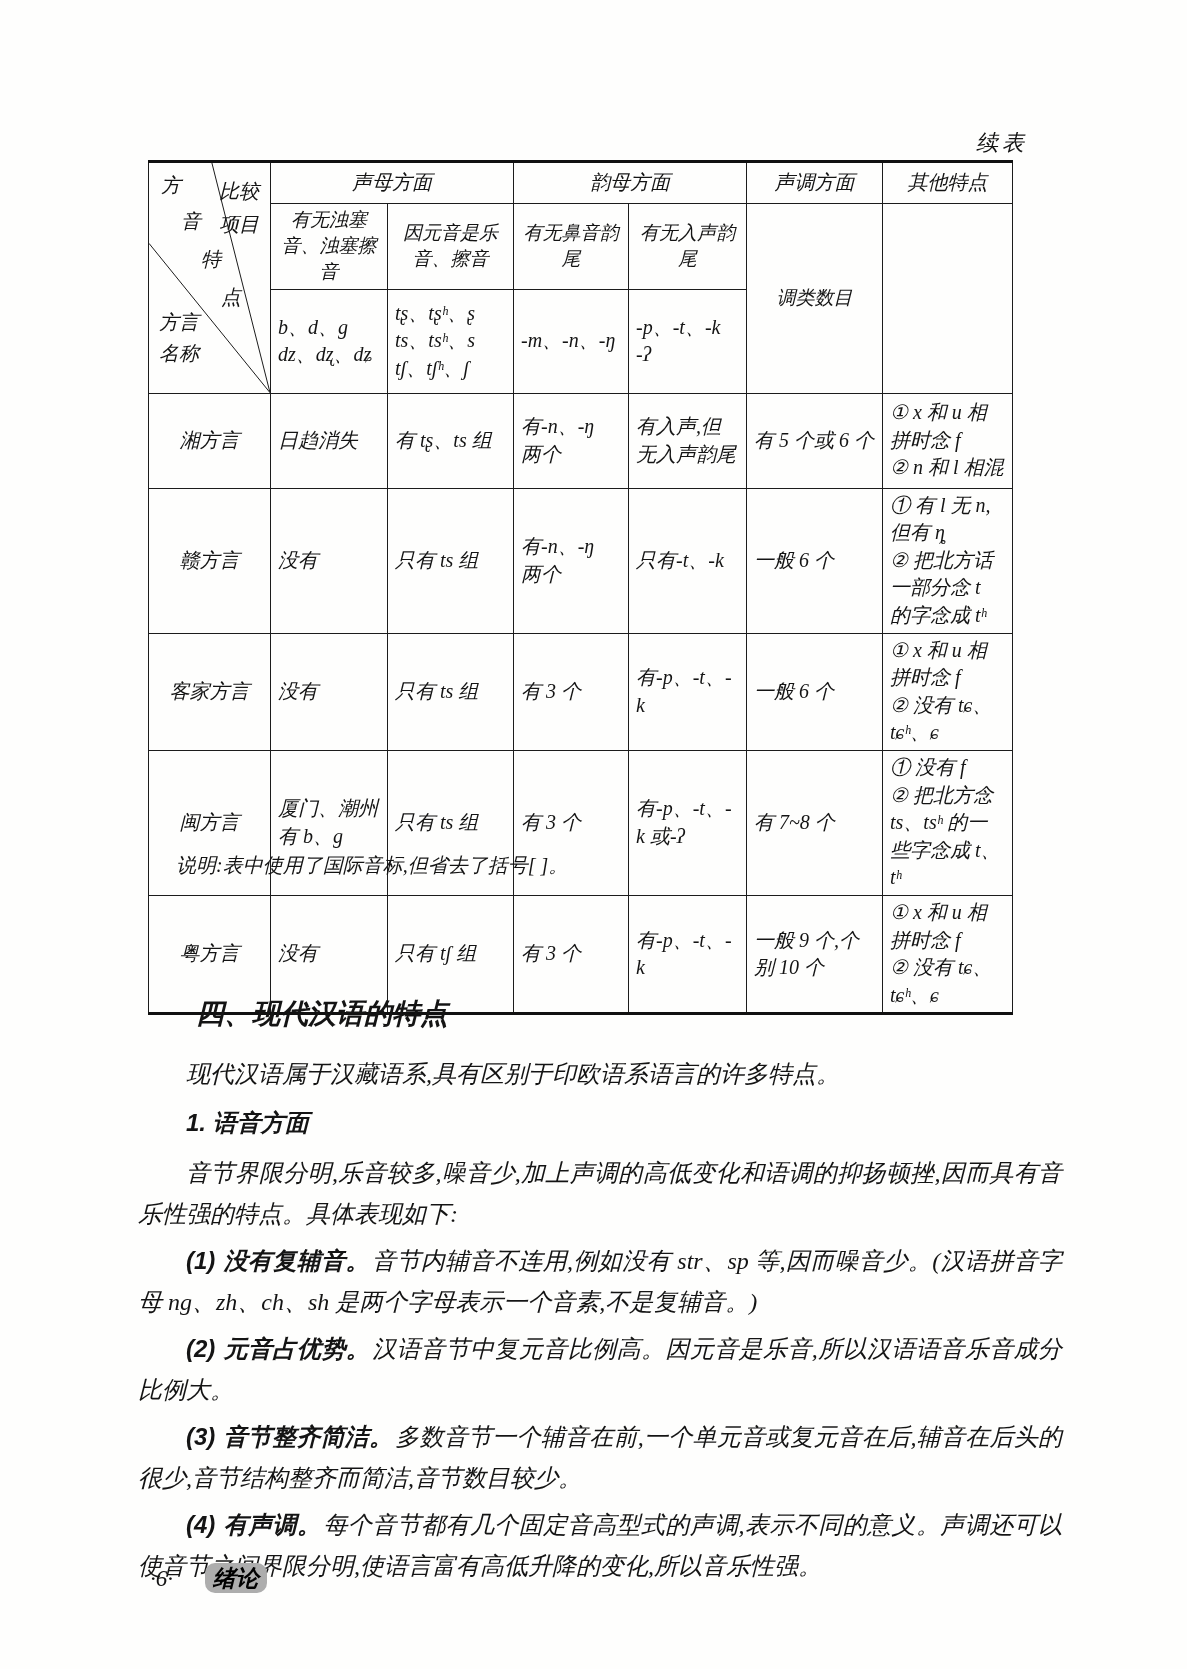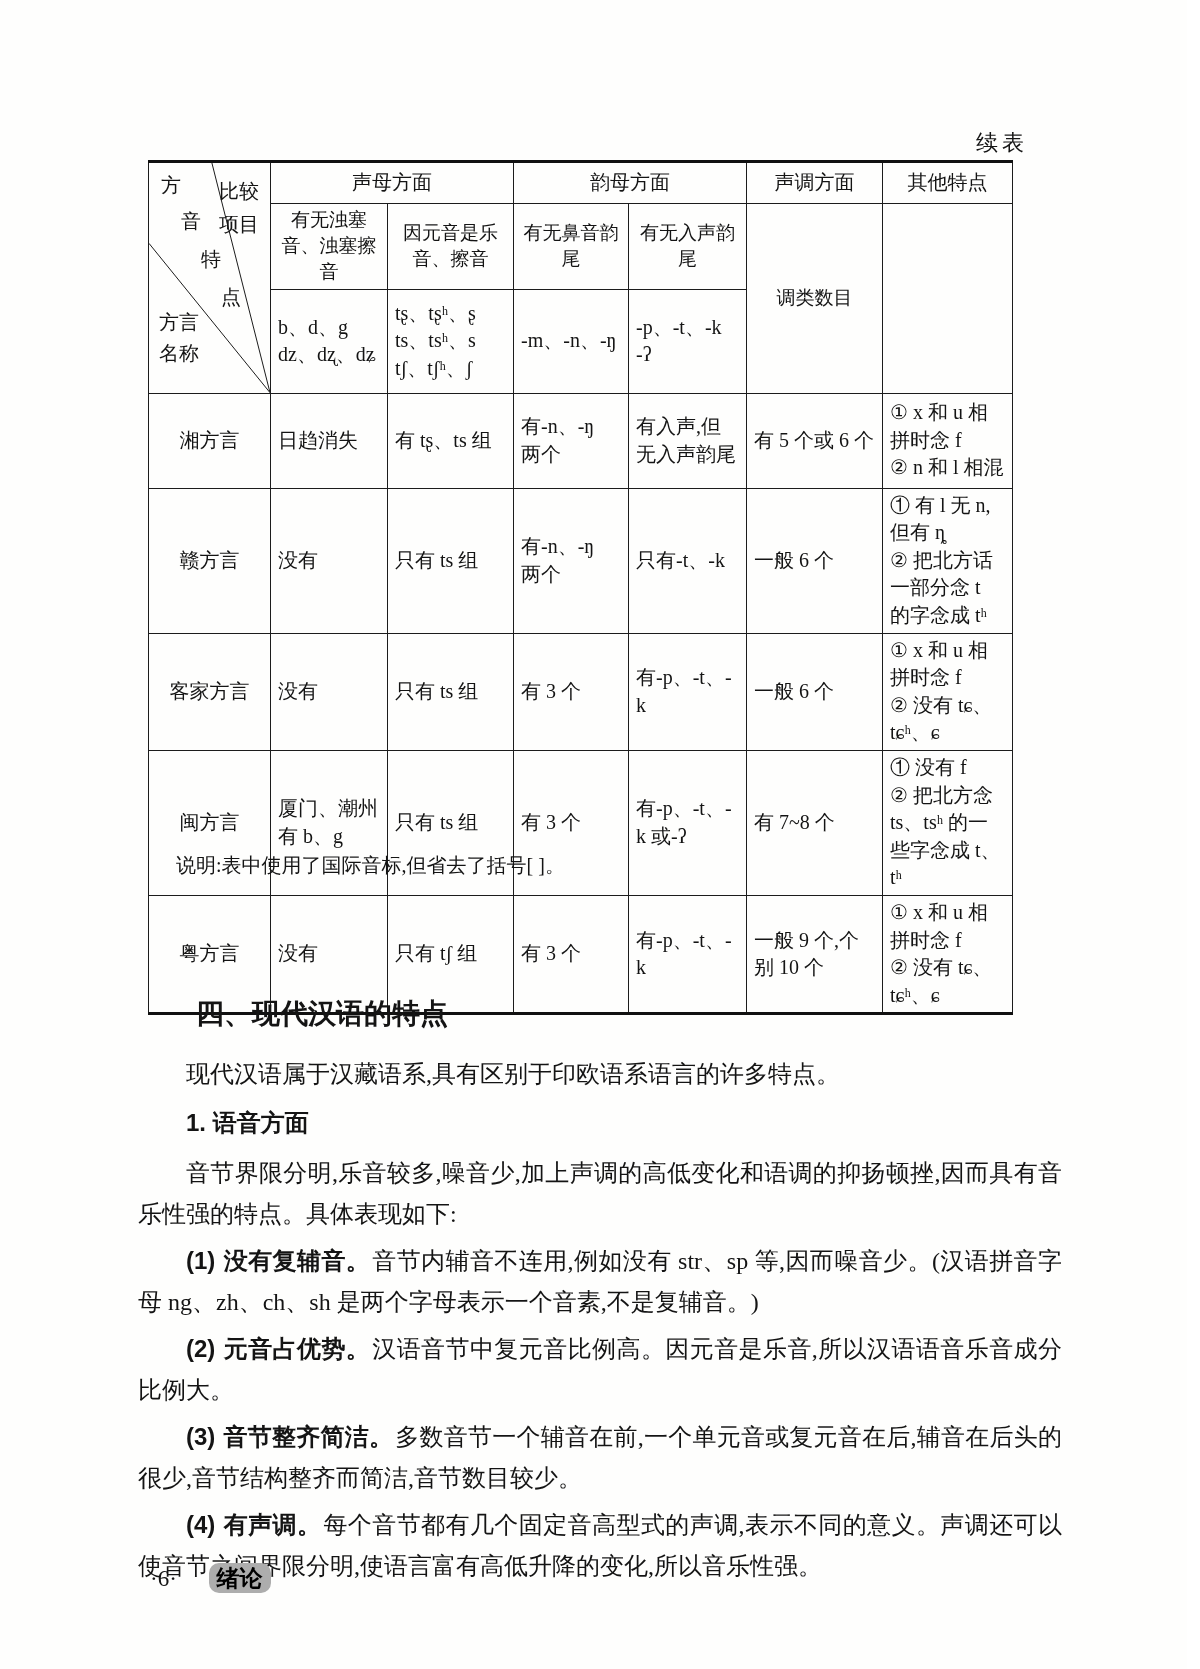--- a/index.html
+++ b/index.html
@@ -1,17 +1,17 @@
 <!DOCTYPE html>
 <html><head>
 <meta charset="utf-8">
 <style>
   html,body{margin:0;padding:0;background:#ffffff;}
   .page{position:relative;width:1187px;height:1669px;background:#fefefdff;color:#141414;
-        font-family:"Liberation Serif","DejaVu Serif",serif;overflow:hidden;}
+        font-family:"Liberation Serif","DejaVu Serif",serif;overflow:hidden;font-style:italic;}
 
   
   .continued{position:absolute;top:128px;left:148px;width:880px;text-align:right;
              font-size:22px;letter-spacing:4px;}
 
   
   .tblwrap{position:absolute;top:160px;left:148px;width:864px;}
   table.tbl{border-collapse:collapse;table-layout:fixed;width:864px;font-size:20px;}
   table.tbl td{border:1px solid #1c1c1c;padding:3px 7px;vertical-align:middle;line-height:1.38;}
   table.tbl tr.hr1 td{border-top:3px solid #111;}

